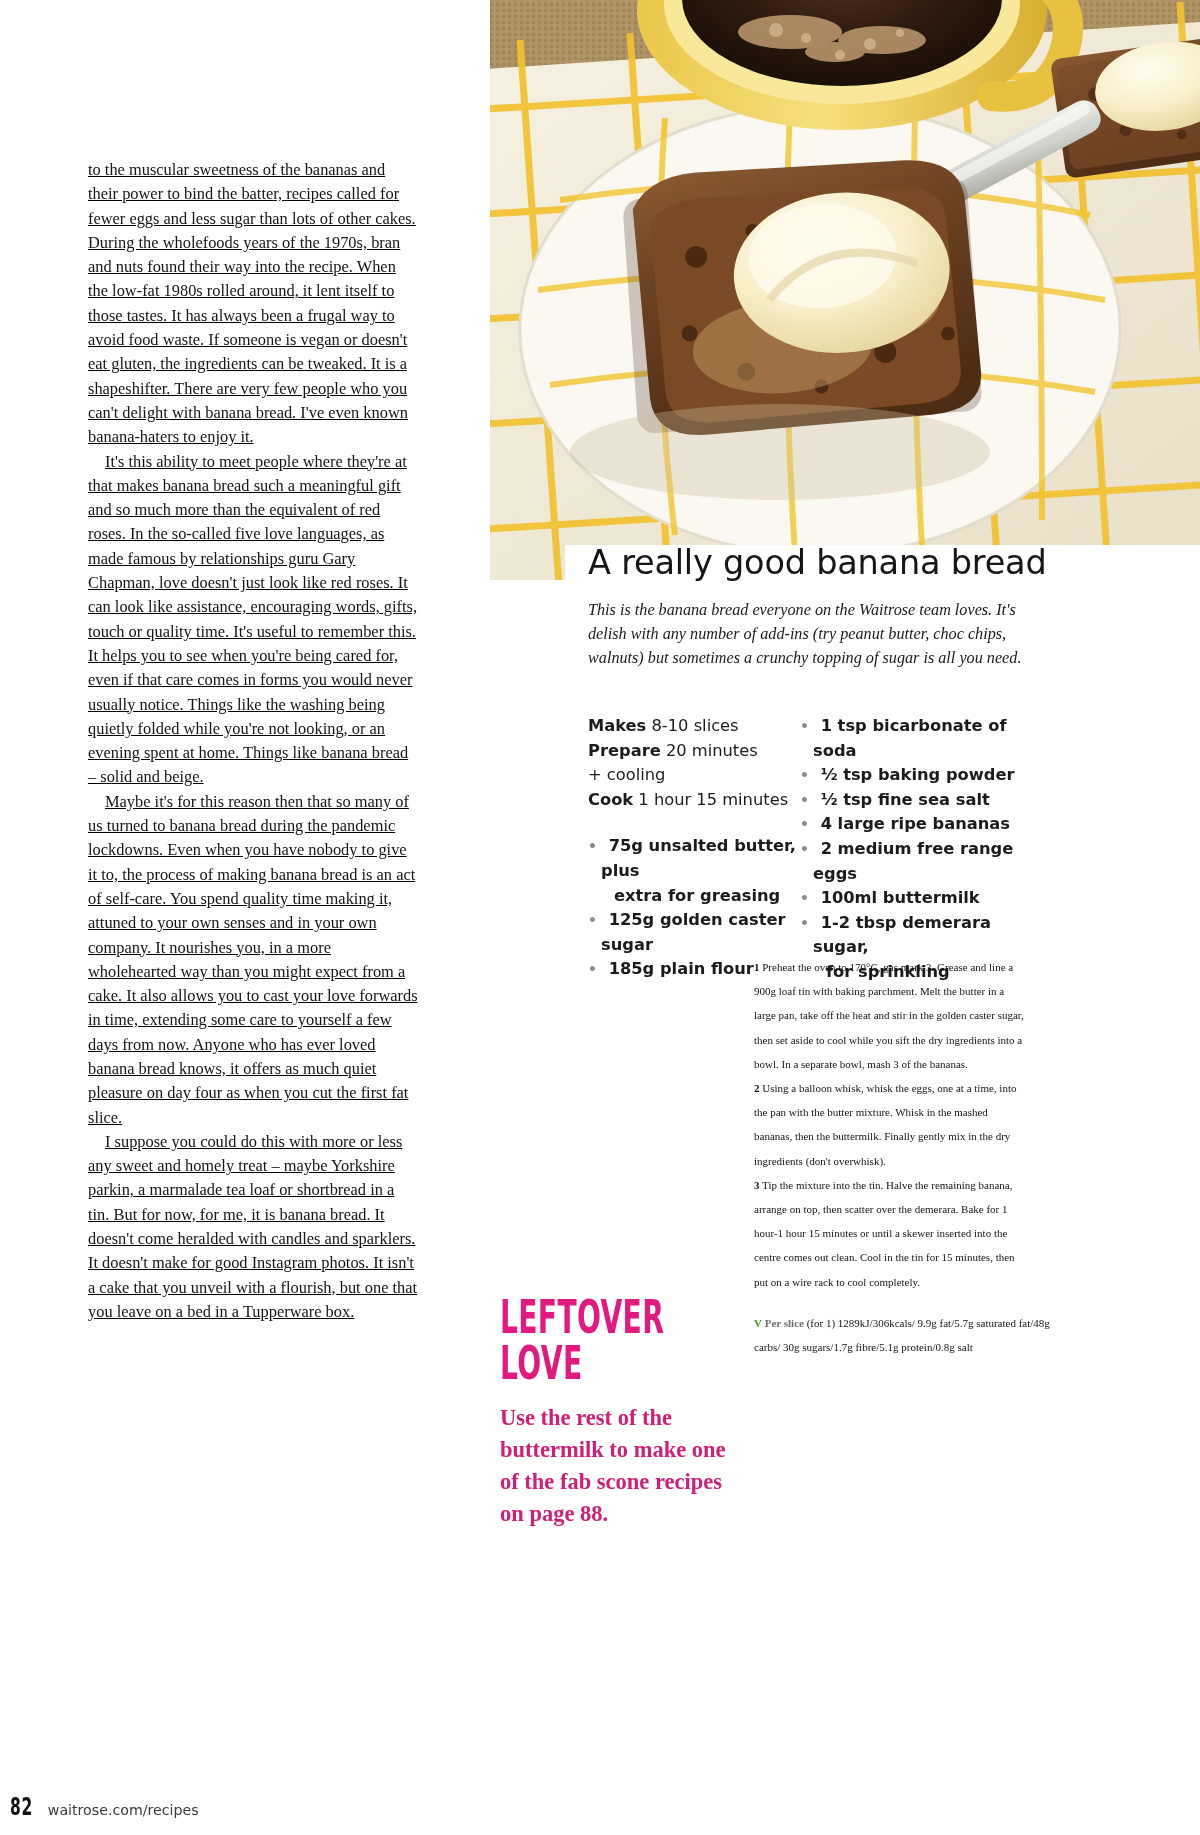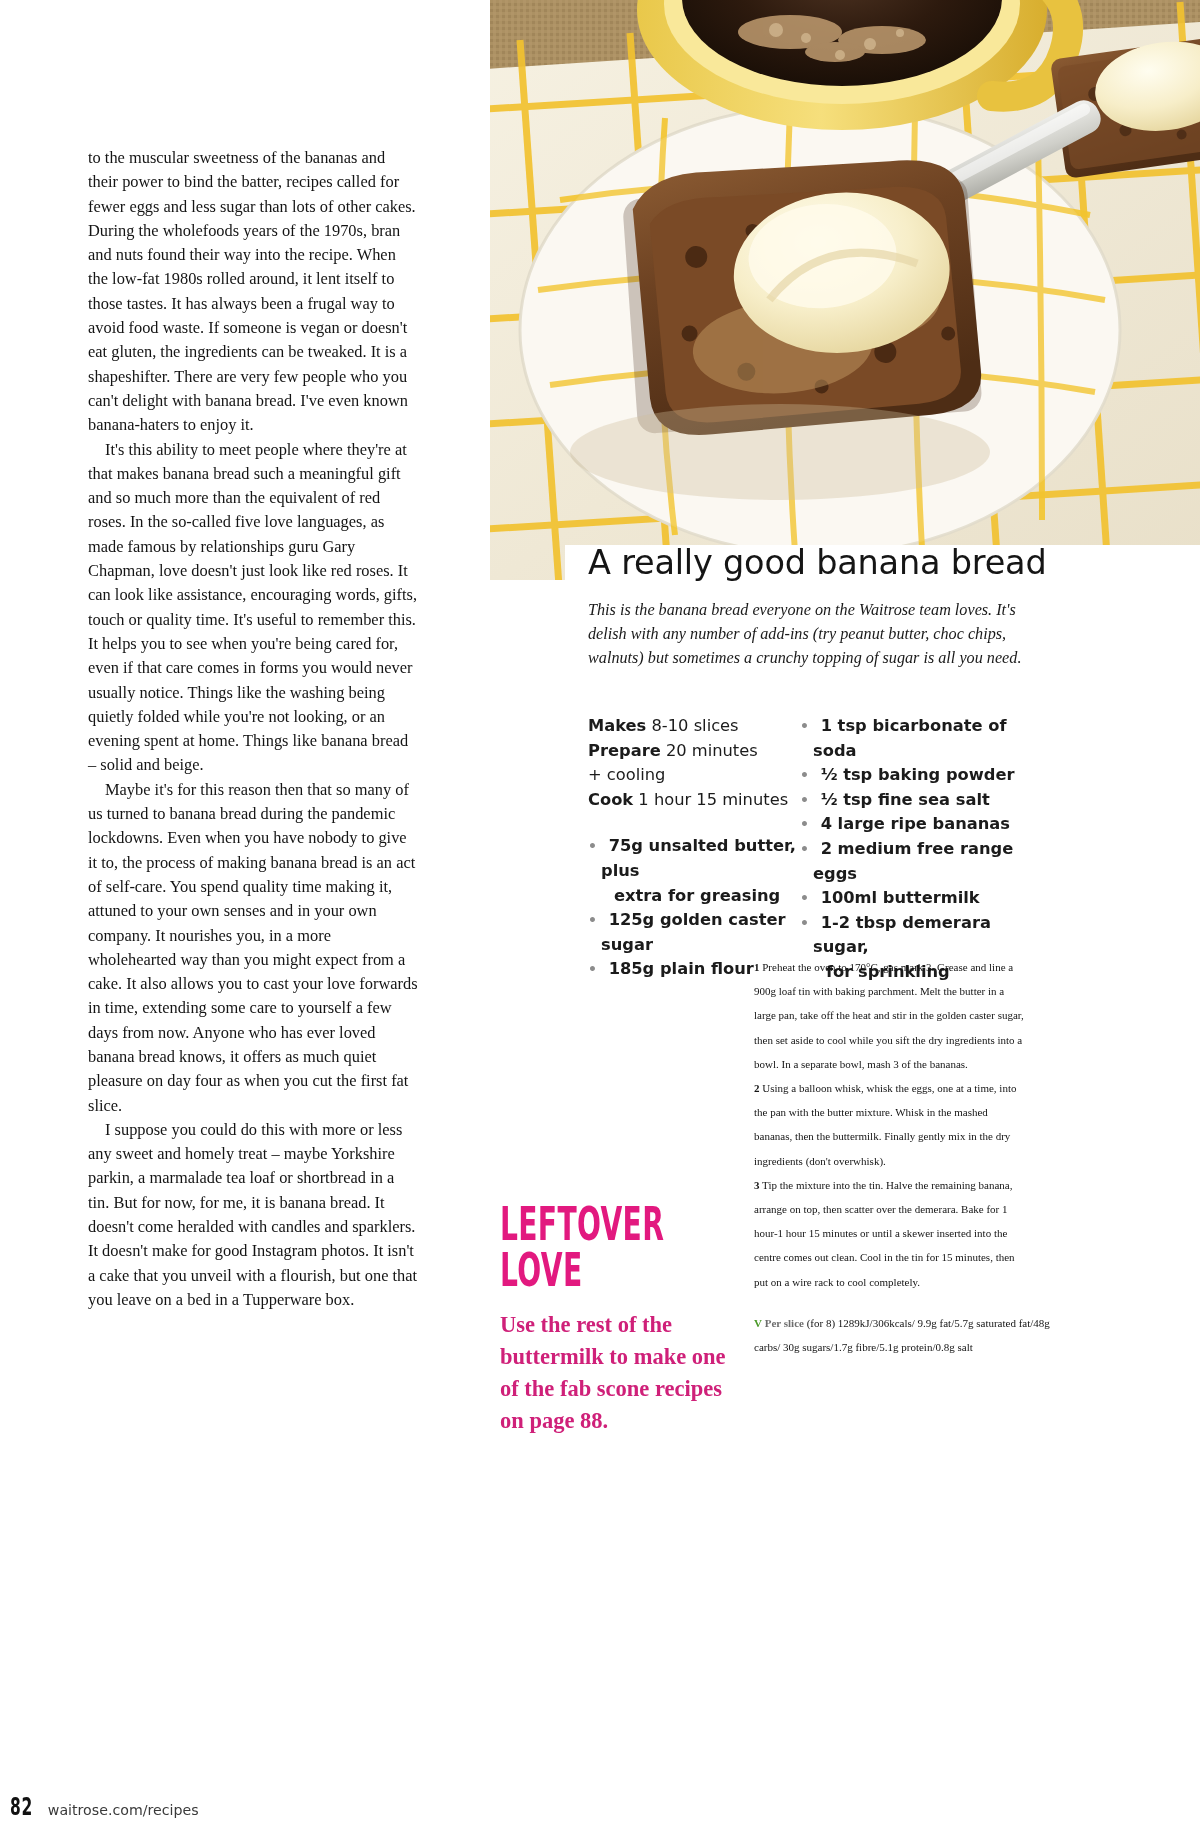--- a/index.html
+++ b/index.html
@@ -12,22 +12,23 @@
     position: relative;
     overflow: hidden;
   }
 
   .page { position: relative; width: 1200px; height: 1835px; }
 
   
   .essay-col {
     position: absolute;
     left: 88px;
-    top: 146px;
+    top: 158px;
     width: 330px;
+    text-decoration: underline;
   }
   .essay-col p {
     font-family: "Liberation Serif", serif;
     font-size: 16.4px;
     line-height: 24.3px;
     color: #141414;
     text-align: left;
     hyphens: none;
   }
   .essay-col p.indent { text-indent: 17px; }
@@ -153,21 +154,21 @@
     width: 300px;
     margin-left: 166px;
   }
   .nutrition .veg { color: #4c9a2a; font-weight: 700; }
   .nutrition b { color: #6d6d6d; font-weight: 700; }
 
   
   .leftover {
     position: absolute;
     left: 500px;
-    top: 1201px;
+    top: 1294px;
     width: 230px;
   }
   .leftover-head {
     font-family: "DejaVu Sans", sans-serif;
     font-weight: 700;
     font-size: 47px;
     line-height: 46px;
     letter-spacing: 0.5px;
     color: #e2197f;
     transform: scaleX(0.60);
@@ -448,21 +449,21 @@
       <span>Using a balloon whisk, whisk the eggs, one at a time, into the pan with the butter mixture. Whisk in the mashed bananas, then the buttermilk. Finally gently mix in the dry ingredients (don't overwhisk).</span>
     </p>
     <p>
       <b>3</b>
       <span>Tip the mixture into the tin. Halve the remaining banana, arrange on top, then scatter over the demerara. Bake for 1 hour-1 hour 15 minutes or until a skewer inserted into the centre comes out clean. Cool in the tin for 15 minutes, then put on a wire rack to cool completely.</span>
     </p>
 
     <p class="nutrition">
       <span class="veg">V</span>
       <b>Per slice</b>
-      <span>(for 8)</span>
+      <span>(for 1)</span>
       <span>1289kJ/306kcals/ 9.9g fat/5.7g saturated fat/48g carbs/ 30g sugars/1.7g fibre/5.1g protein/0.8g salt</span>
     </p>
   </div>
 
   <div class="leftover">
     <div class="leftover-head">LEFTOVER</div>
     <div class="leftover-head">LOVE</div>
     <p class="leftover-body">Use the rest of the buttermilk to make one of the fab scone recipes on page 88.</p>
   </div>
 

